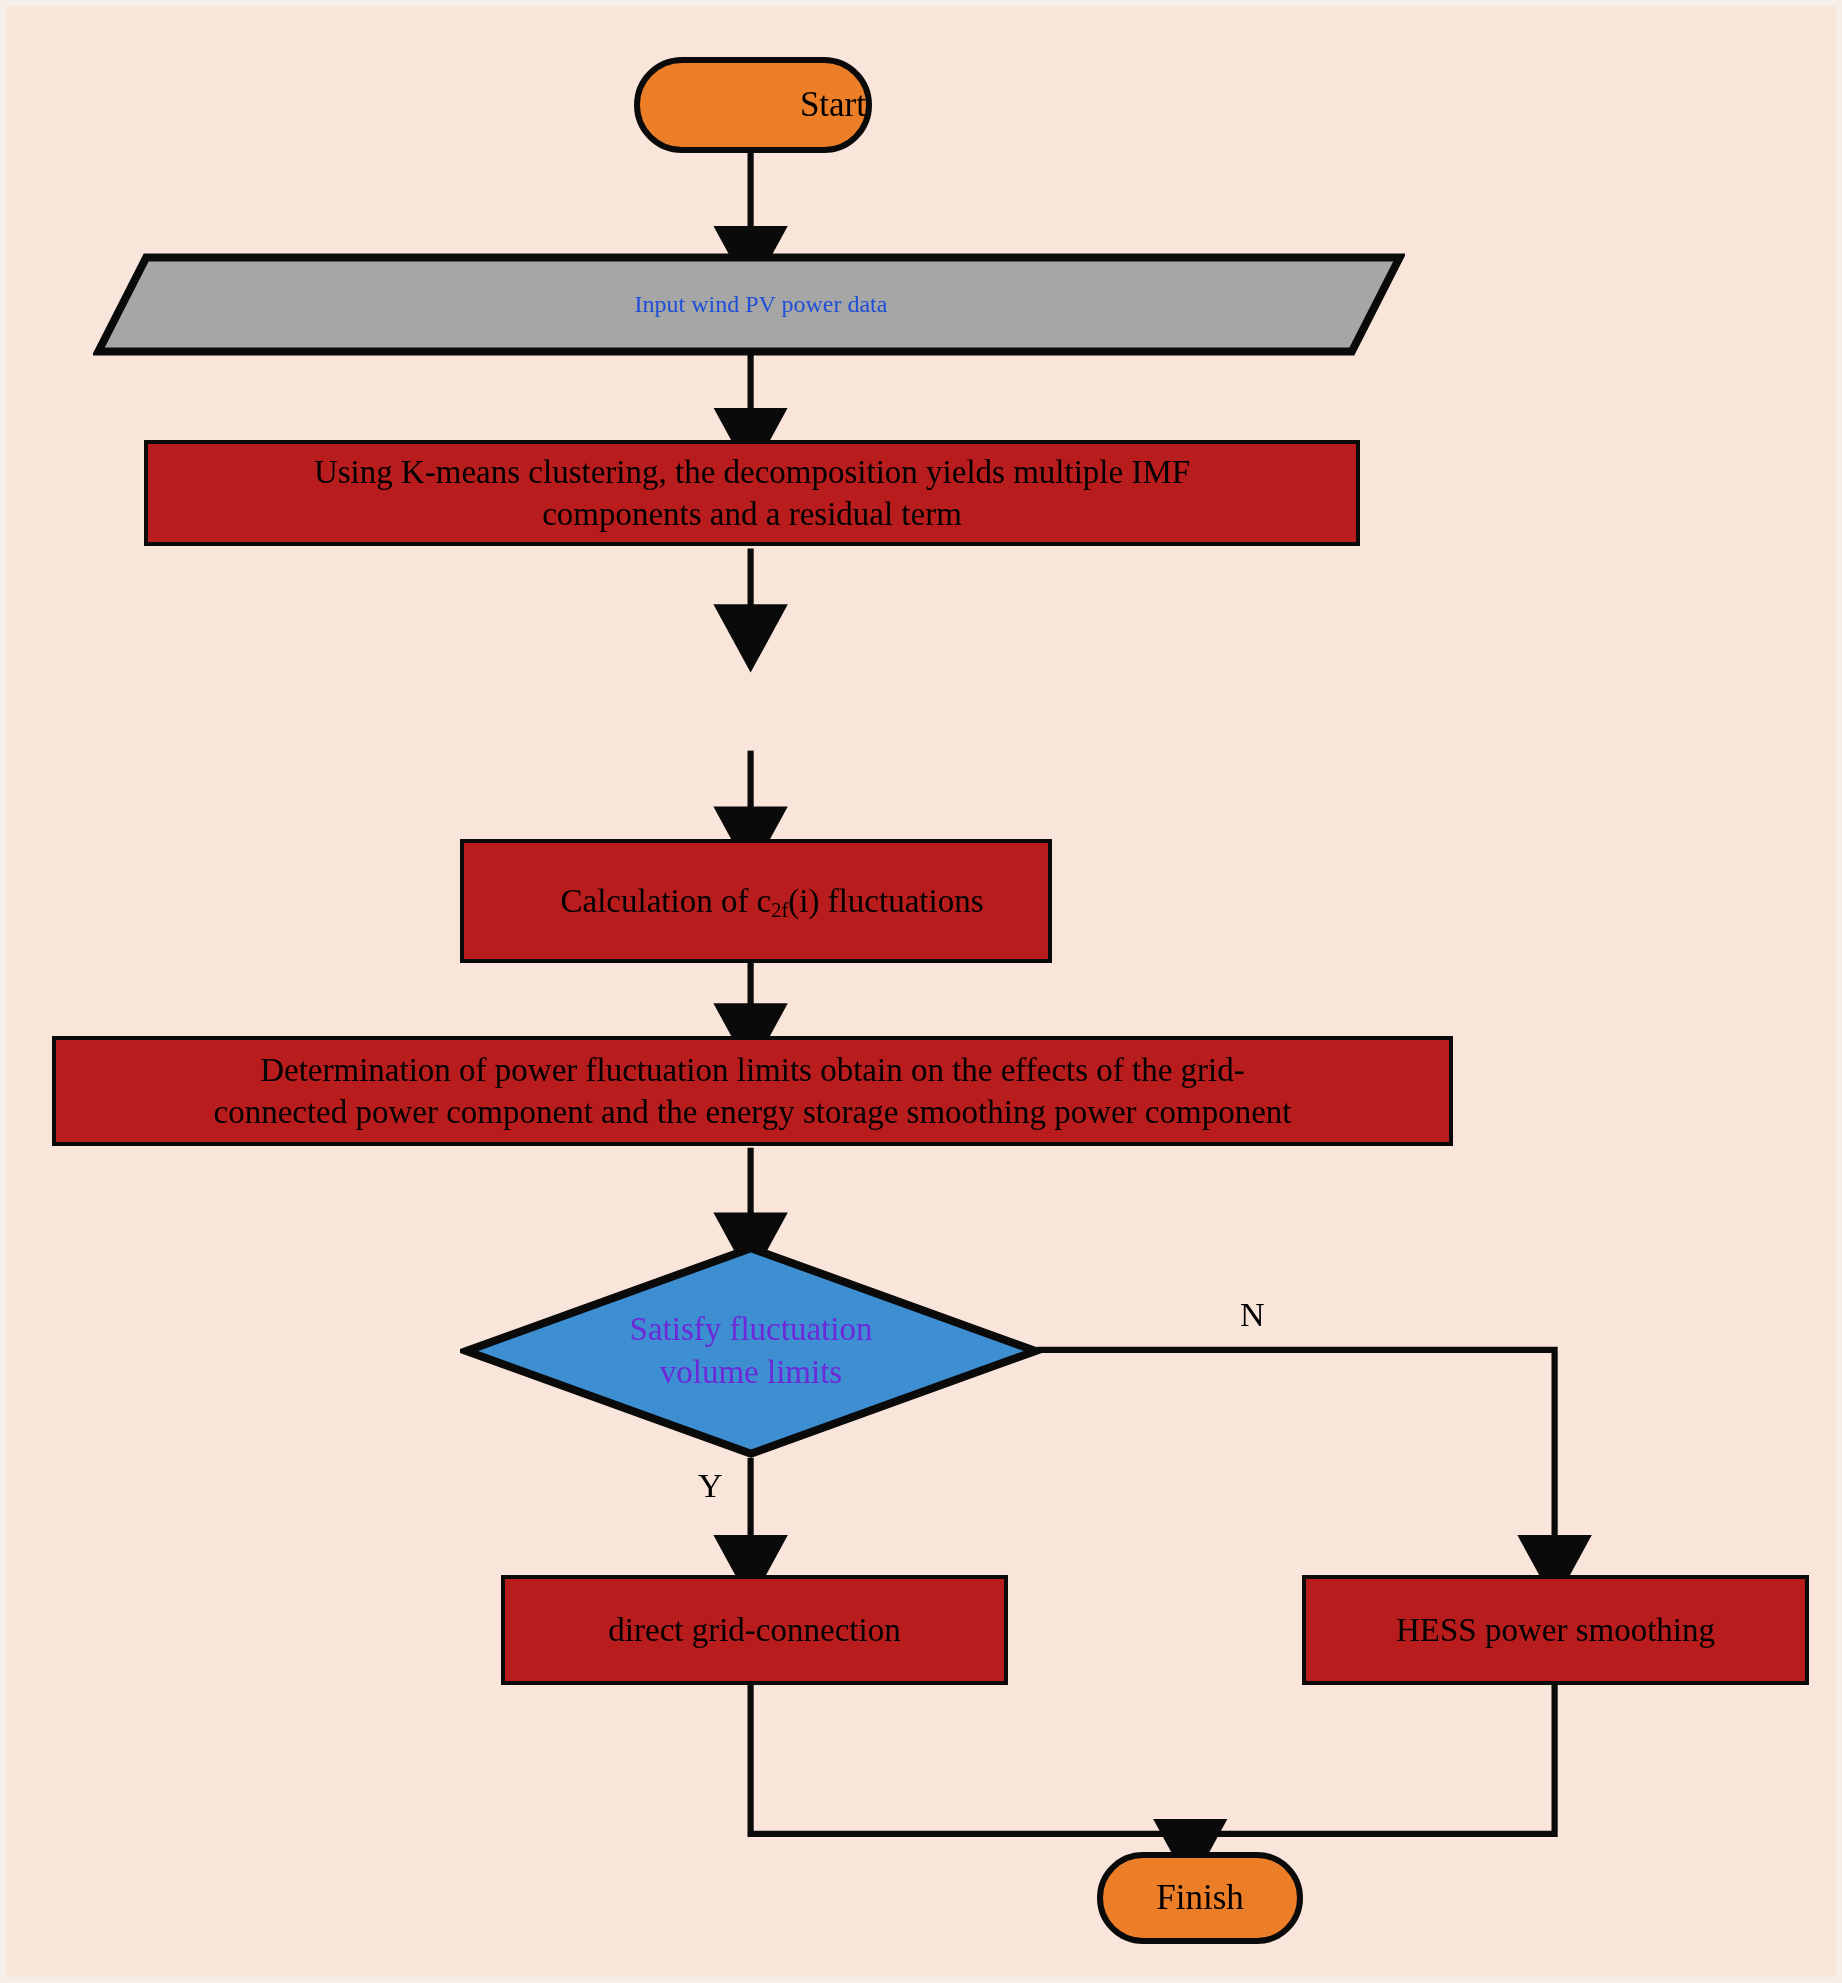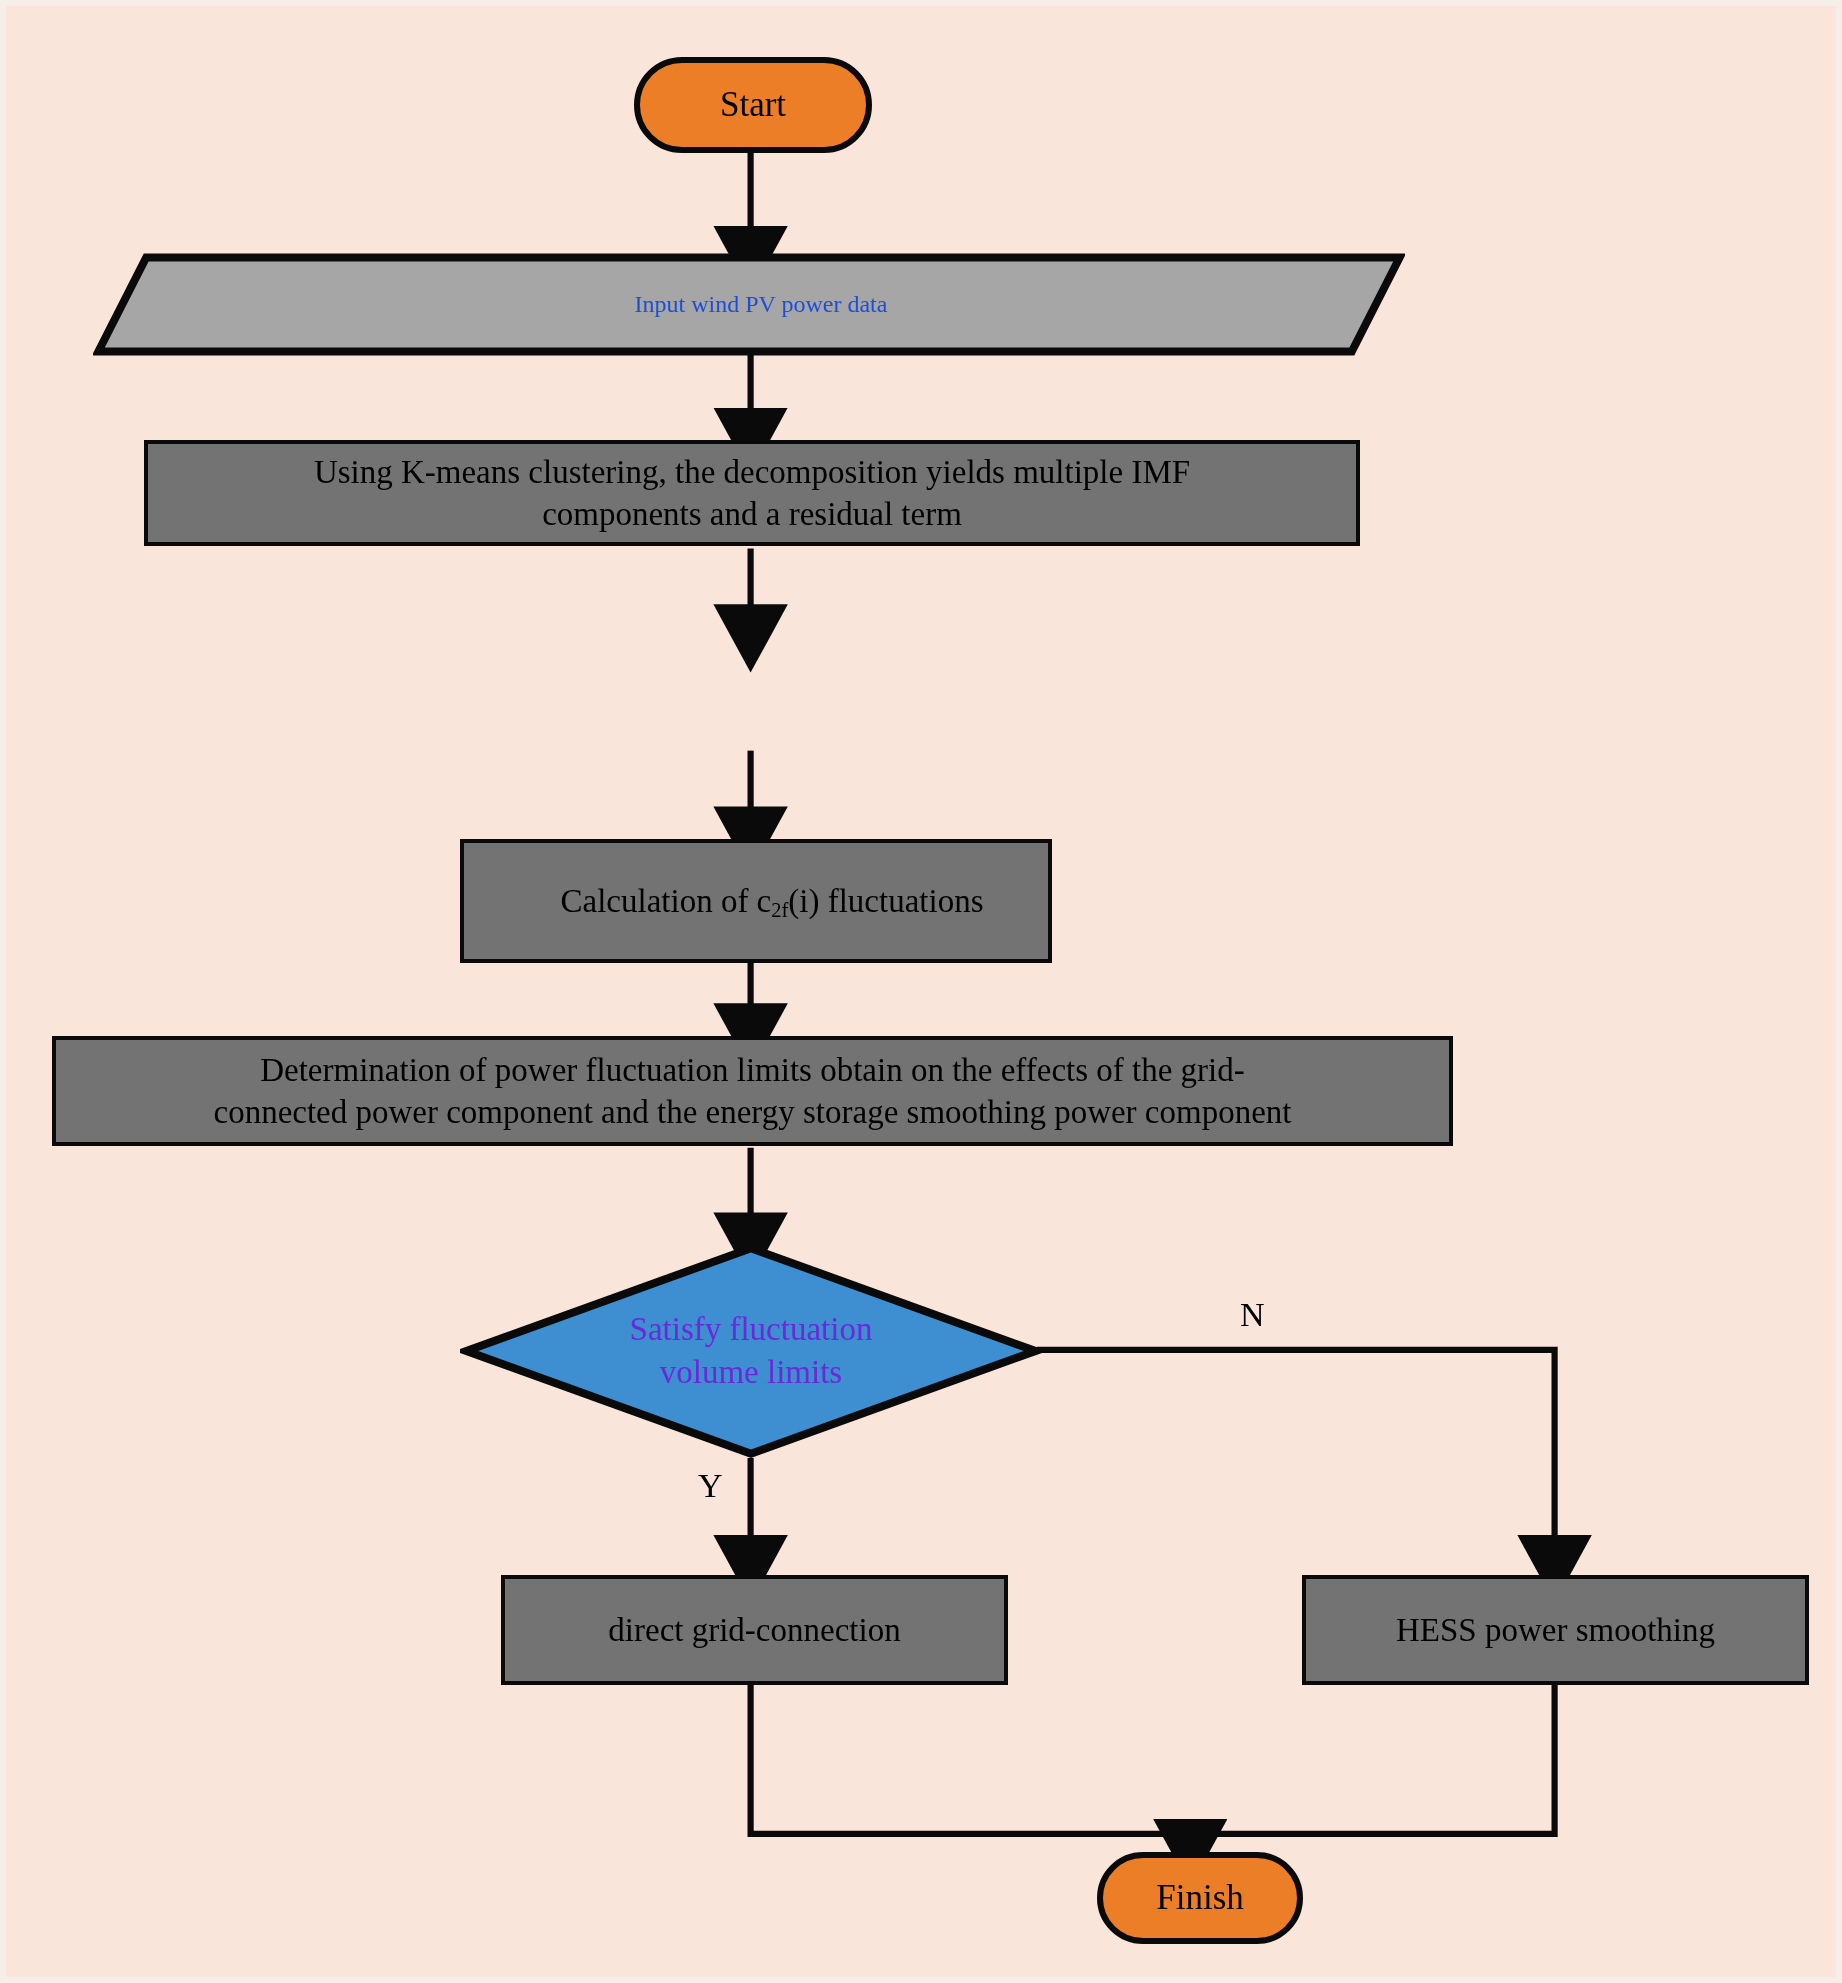--- a/index.html
+++ b/index.html
@@ -29,21 +29,21 @@
     position: absolute;
     box-sizing: border-box;
     display: flex;
     align-items: center;
     justify-content: center;
     text-align: center;
     color: #000000;
     z-index: 3;
   }
   .proc {
-    background: #737373;
+    background: #b91c1c;
     border: 4.4px solid #0a0a0a;
     font-size: 33px;
     line-height: 1.28;
     padding: 3.5px 16px;
   }
   .term {
     background: #ec7e28;
     border: 6.2px solid #0a0a0a;
     border-radius: 53px;
     font-size: 35px;
@@ -121,21 +121,21 @@
 
     <path d="M1163,1516 L1747,1516 L1747,1760" fill="none" stroke="#0a0a0a" stroke-width="7" marker-end="url(#arrow)"></path>
 
     <path d="M840,1894 L840,2062 L1336,2062" fill="none" stroke="#0a0a0a" stroke-width="7"></path>
 
     <path d="M1747,1894 L1747,2062 L1336,2062" fill="none" stroke="#0a0a0a" stroke-width="7"></path>
 
     <line x1="1336" y1="2062" x2="1336" y2="2080" stroke="#0a0a0a" stroke-width="7" marker-end="url(#arrow)"></line>
   </svg>
 
-  <div class="node term" style="left:628px; top:51px; width:238px; height:96px;">
+  <div class="node term" style="left:628px; top:51px; width:238px; height:96px;justify-content:flex-end;">
     <span>Start</span>
   </div>
 
   <div class="io-wrap" style="left:87px; top:246px; width:1312px; height:105px;">
     <svg viewBox="0 0 1480 118" width="1312" height="105">
       <polygon points="60,6 1474,6 1420,112 6,112" fill="#a6a6a6" stroke="#0a0a0a" stroke-width="9"></polygon>
     </svg>
     <div class="io-text">Input wind PV power data</div>
   </div>
 

